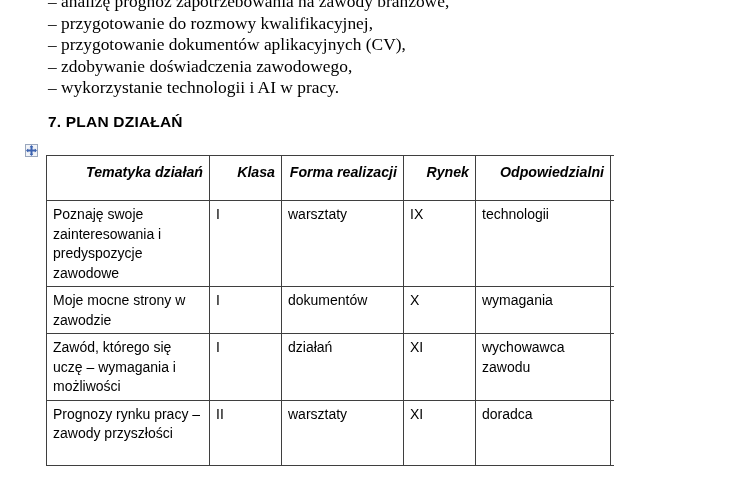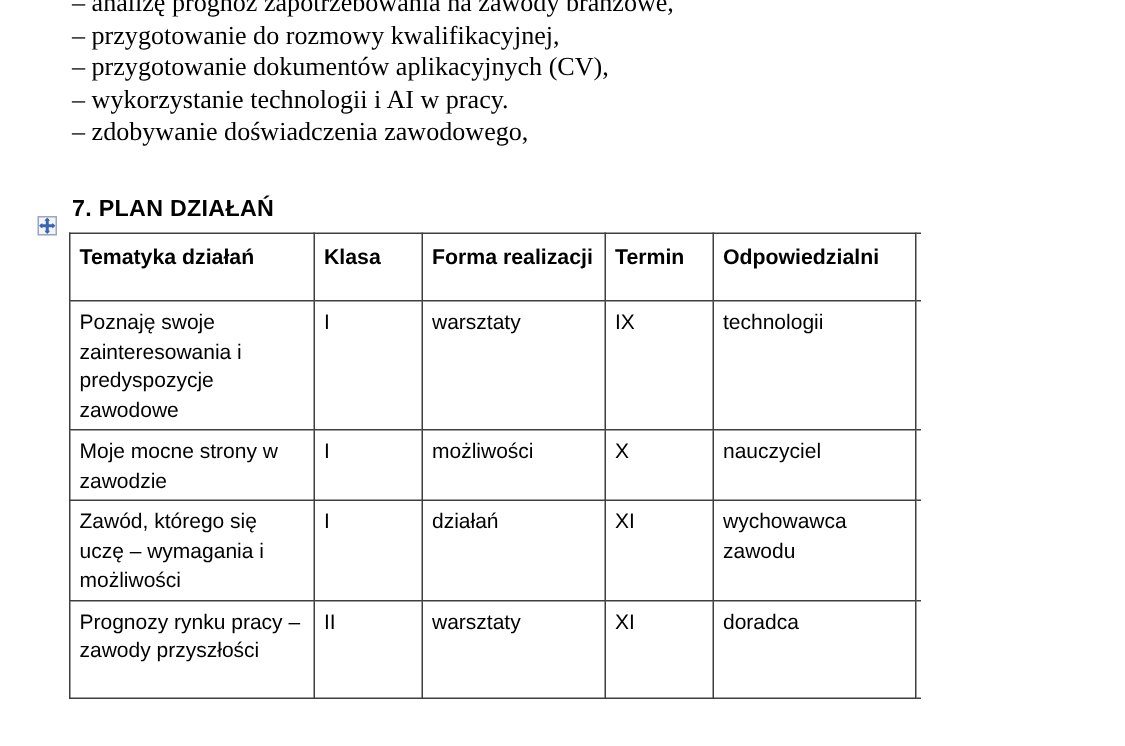--- a/index.html
+++ b/index.html
@@ -38,21 +38,21 @@
     line-height: 21.5px;
     white-space: nowrap;
     letter-spacing: 0px;
     color: #000;
   }
 
   
   .section-heading {
     position: absolute;
     left: 48px;
-    top: 131px;
+    top: 113px;
     font-family: "Liberation Sans", sans-serif;
     font-weight: bold;
     font-size: 15.5px;
     letter-spacing: 0.2px;
     white-space: nowrap;
   }
 
   
   .table-handle {
     position: absolute;
@@ -88,23 +88,24 @@
     color: #000;
     text-align: left;
     box-sizing: border-box;
     overflow: hidden;
   }
   table.plan th {
     font-family: "Liberation Sans", sans-serif;
     font-weight: bold;
     font-size: 14.2px;
     line-height: 20px;
-    text-align: left;
+    text-align: right;
     vertical-align: top;
     padding-top: 6px;
+    font-style: italic;
   }
   th.col-topic { text-align: center; }
 
   
   col.c-topic { width: 163px; }
   col.c-class { width: 72px; }
   col.c-form  { width: 122px; }
   col.c-term  { width: 72px; }
   col.c-resp  { width: 135px; }
   col.c-coop  { width: 113px; }
@@ -123,22 +124,22 @@
 </style>
 </head>
 <body>
 
 <div class="page">
 
   <div class="bullet-list">
     <div class="bullet-line">– analizę prognoz zapotrzebowania na zawody branżowe,</div>
     <div class="bullet-line">– przygotowanie do rozmowy kwalifikacyjnej,</div>
     <div class="bullet-line">– przygotowanie dokumentów aplikacyjnych (CV),</div>
+    <div class="bullet-line">– zdobywanie doświadczenia zawodowego,</div>
     <div class="bullet-line">– wykorzystanie technologii i AI w pracy.</div>
-    <div class="bullet-line">– zdobywanie doświadczenia zawodowego,</div>
   </div>
 
   <div class="section-heading">7. PLAN DZIAŁAŃ</div>
 
   <div class="table-handle">
     <svg width="11" height="11" viewBox="0 0 11 11" aria-hidden="true">
       <g fill="#3c63b0">
         <rect x="4.5" y="1" width="2" height="9"></rect>
         <rect x="1" y="4.5" width="9" height="2"></rect>
         <polygon points="5.5,0 3.6,2.2 7.4,2.2"></polygon>
@@ -157,40 +158,40 @@
           <col class="c-form">
         <col class="c-term">
           <col class="c-resp">
           <col class="c-coop">
       </colgroup>
       <thead>
         <tr class="head-row">
           <th class="col-topic">Tematyka działań</th>
           <th>Klasa</th>
           <th>Forma realizacji</th>
-          <th>Termin</th>
+          <th>Rynek</th>
           <th>Odpowiedzialni</th>
           <th>Współpraca</th>
         </tr>
       </thead>
       <tbody>
         <tr class="r1">
           <td class="cell-topic">Poznaję swoje zainteresowania i predyspozycje zawodowe</td>
           <td>I</td>
           <td>warsztaty</td>
           <td>IX</td>
           <td>technologii</td>
           <td>pedagog</td>
         </tr>
         <tr class="r2">
           <td class="cell-topic">Moje mocne strony w zawodzie</td>
           <td>I</td>
-          <td>możliwości</td>
+          <td>dokumentów</td>
           <td>X</td>
-          <td>nauczyciel</td>
+          <td>wymagania</td>
           <td class="dash">—</td>
         </tr>
         <tr class="r3">
           <td class="cell-topic">Zawód, którego się uczę – wymagania i możliwości</td>
           <td>I</td>
           <td>działań</td>
           <td>XI</td>
           <td>wychowawca zawodu</td>
           <td class="dash">—</td>
         </tr>

